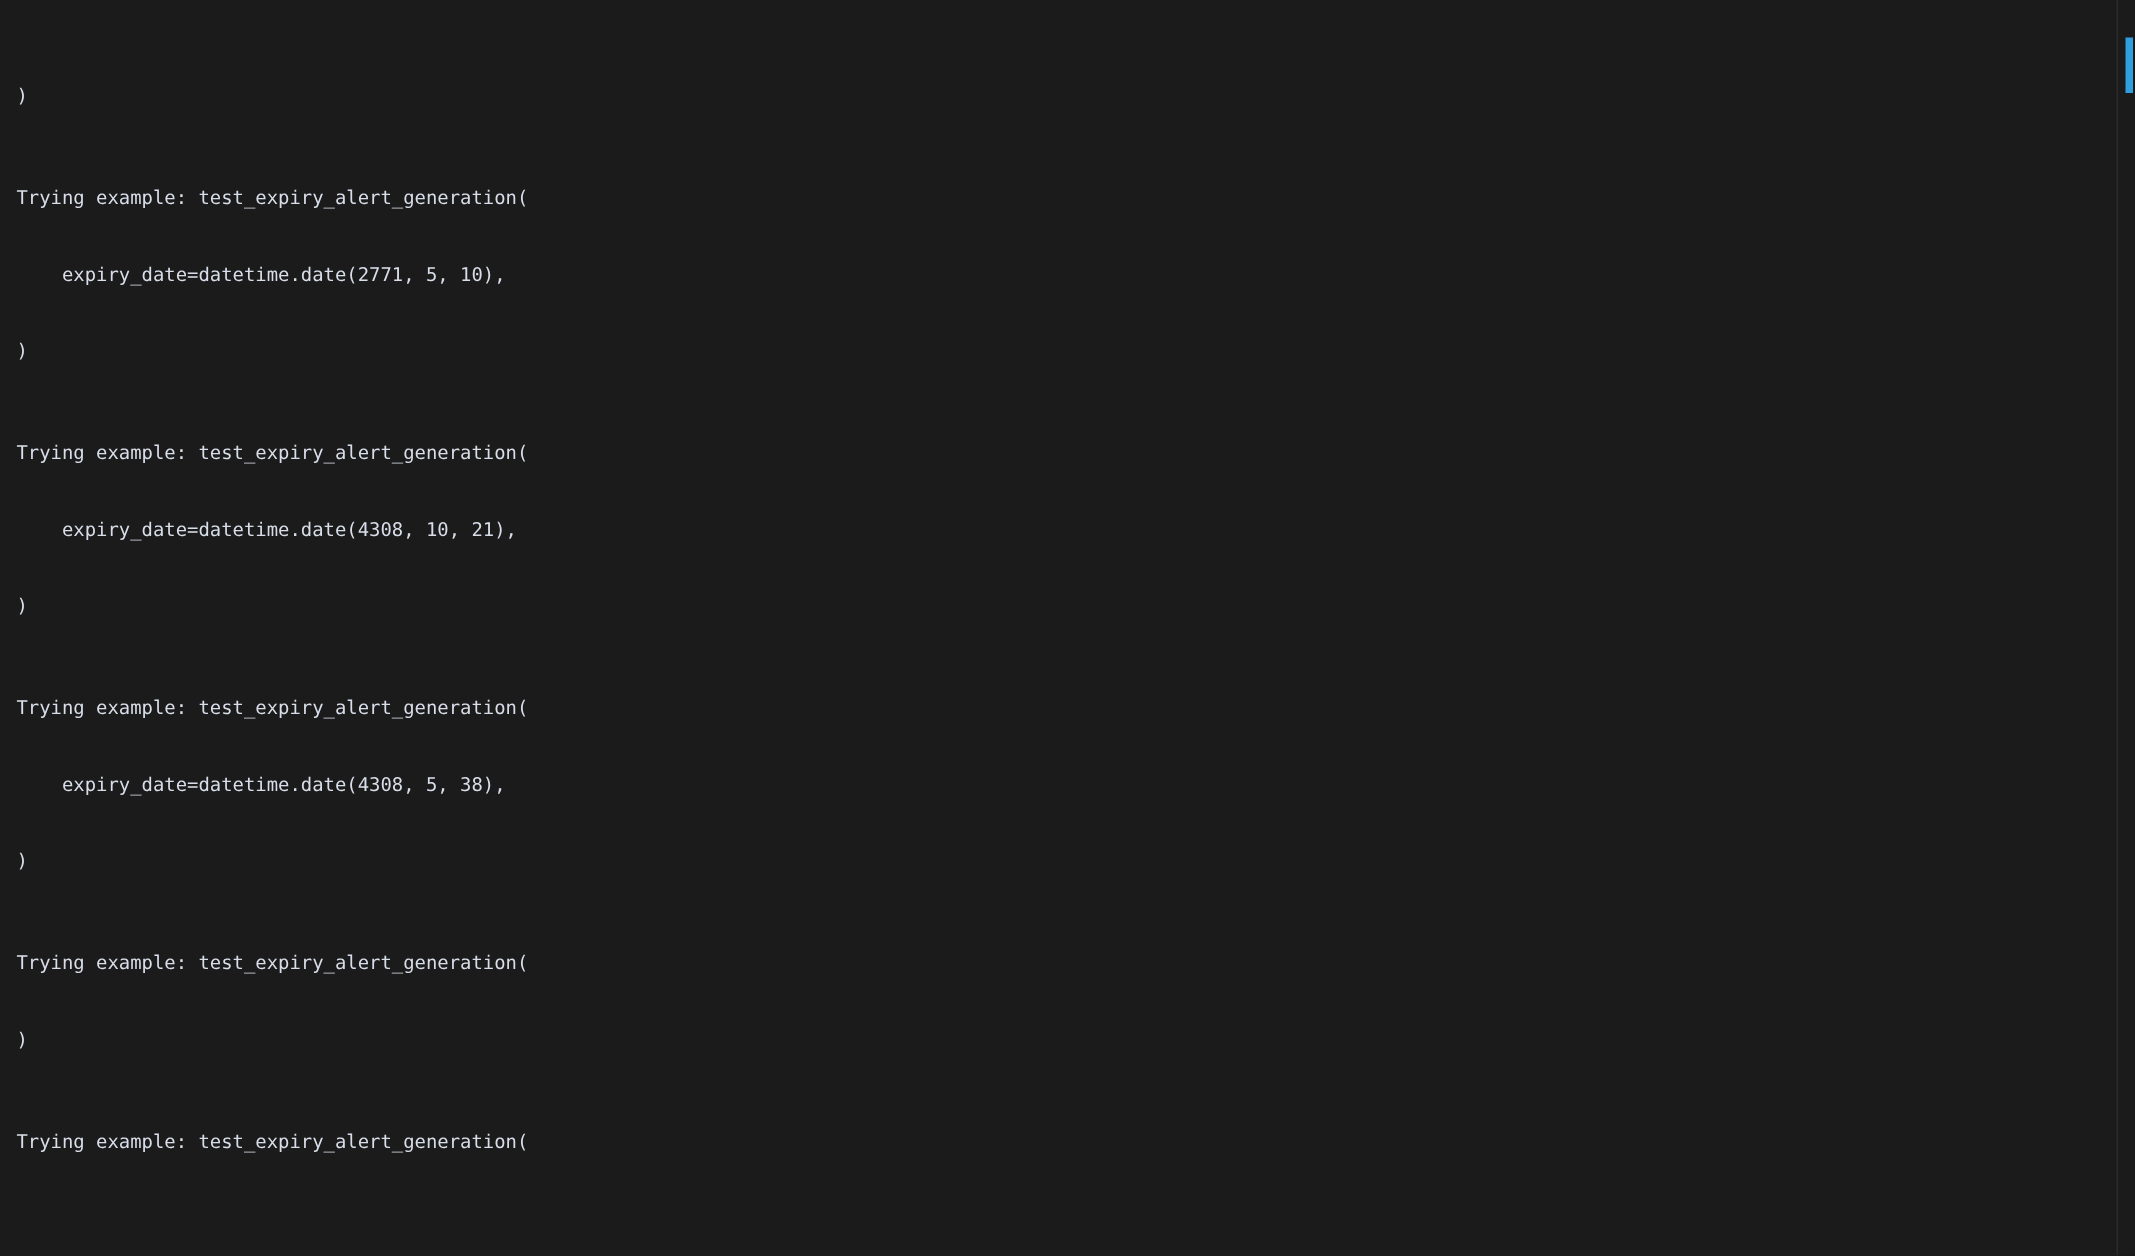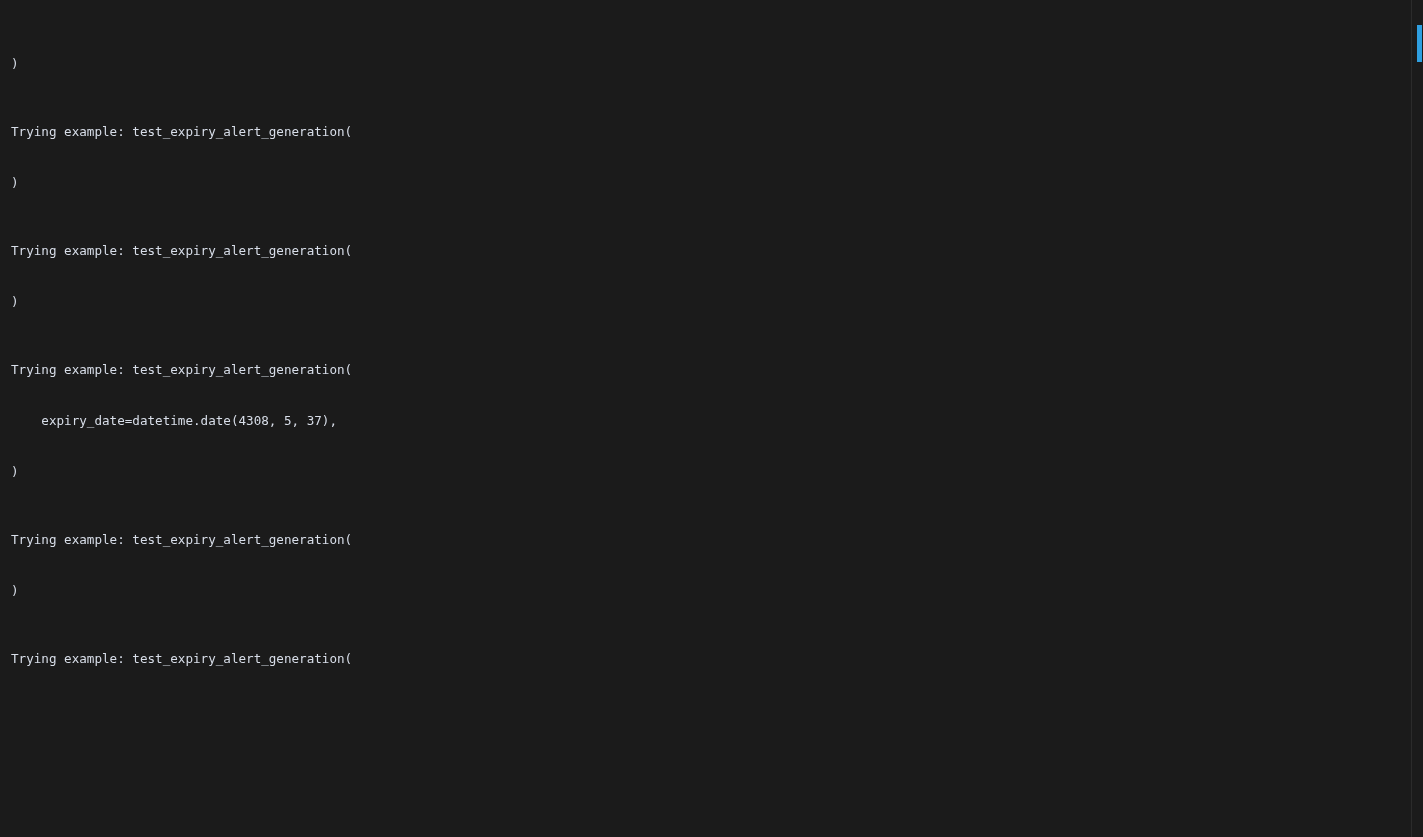--- a/index.html
+++ b/index.html
@@ -54,27 +54,29 @@
   }
 </style>
 </head>
 <body>
 
 <div id="terminal">
 
   <div class="line">)</div>
 
   <div class="line">Trying example: test_expiry_alert_generation(</div>
+  <div class="line">    expiry_date=datetime.date(2771, 5, 10),</div>
   <div class="line">)</div>
 
   <div class="line">Trying example: test_expiry_alert_generation(</div>
+  <div class="line">    expiry_date=datetime.date(4308, 10, 21),</div>
   <div class="line">)</div>
 
   <div class="line">Trying example: test_expiry_alert_generation(</div>
-  <div class="line">    expiry_date=datetime.date(4308, 5, 37),</div>
+  <div class="line">    expiry_date=datetime.date(4308, 5, 38),</div>
   <div class="line">)</div>
 
   <div class="line">Trying example: test_expiry_alert_generation(</div>
   <div class="line">)</div>
 
   <div class="line">Trying example: test_expiry_alert_generation(</div>
   
   
 
   

